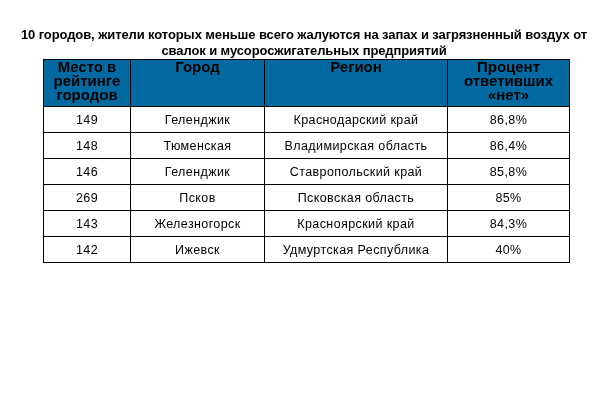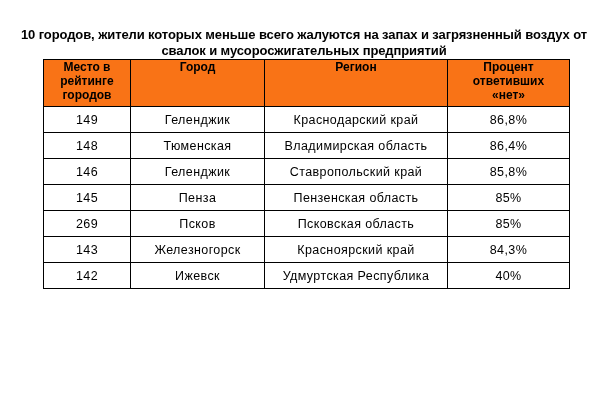--- a/index.html
+++ b/index.html
@@ -39,25 +39,25 @@
     table.rating th,
     table.rating td {
       border: 1.5px solid #000;
       padding: 0;
       text-align: center;
       font-size: 12.5px;
       overflow: hidden;
       white-space: nowrap;
     }
     table.rating th {
-      background: #f97316;
+      background: #0369a1;
       font-weight: bold;
       vertical-align: top;
       height: 46px;
-      font-size: 12px;
+      font-size: 15px;
       line-height: 14px;
       padding-top: 0px;
       white-space: normal;
     }
     table.rating td {
       height: 25px;
       letter-spacing: 0.4px;
     }
     col.c-rank { width: 87px; }
     col.c-city { width: 134px; }
@@ -112,26 +112,20 @@
       <td>Владимирская область</td>
       <td>86,4%</td>
     </tr>
     <tr>
       <td>146</td>
       <td>Геленджик</td>
       <td>Ставропольский край</td>
       <td>85,8%</td>
     </tr>
     <tr>
-      <td>145</td>
-      <td>Пенза</td>
-      <td>Пензенская область</td>
-      <td>85%</td>
-    </tr>
-    <tr>
       <td>269</td>
       <td>Псков</td>
       <td>Псковская область</td>
       <td>85%</td>
     </tr>
     <tr>
       <td>143</td>
       <td>Железногорск</td>
       <td>Красноярский край</td>
       <td>84,3%</td>

